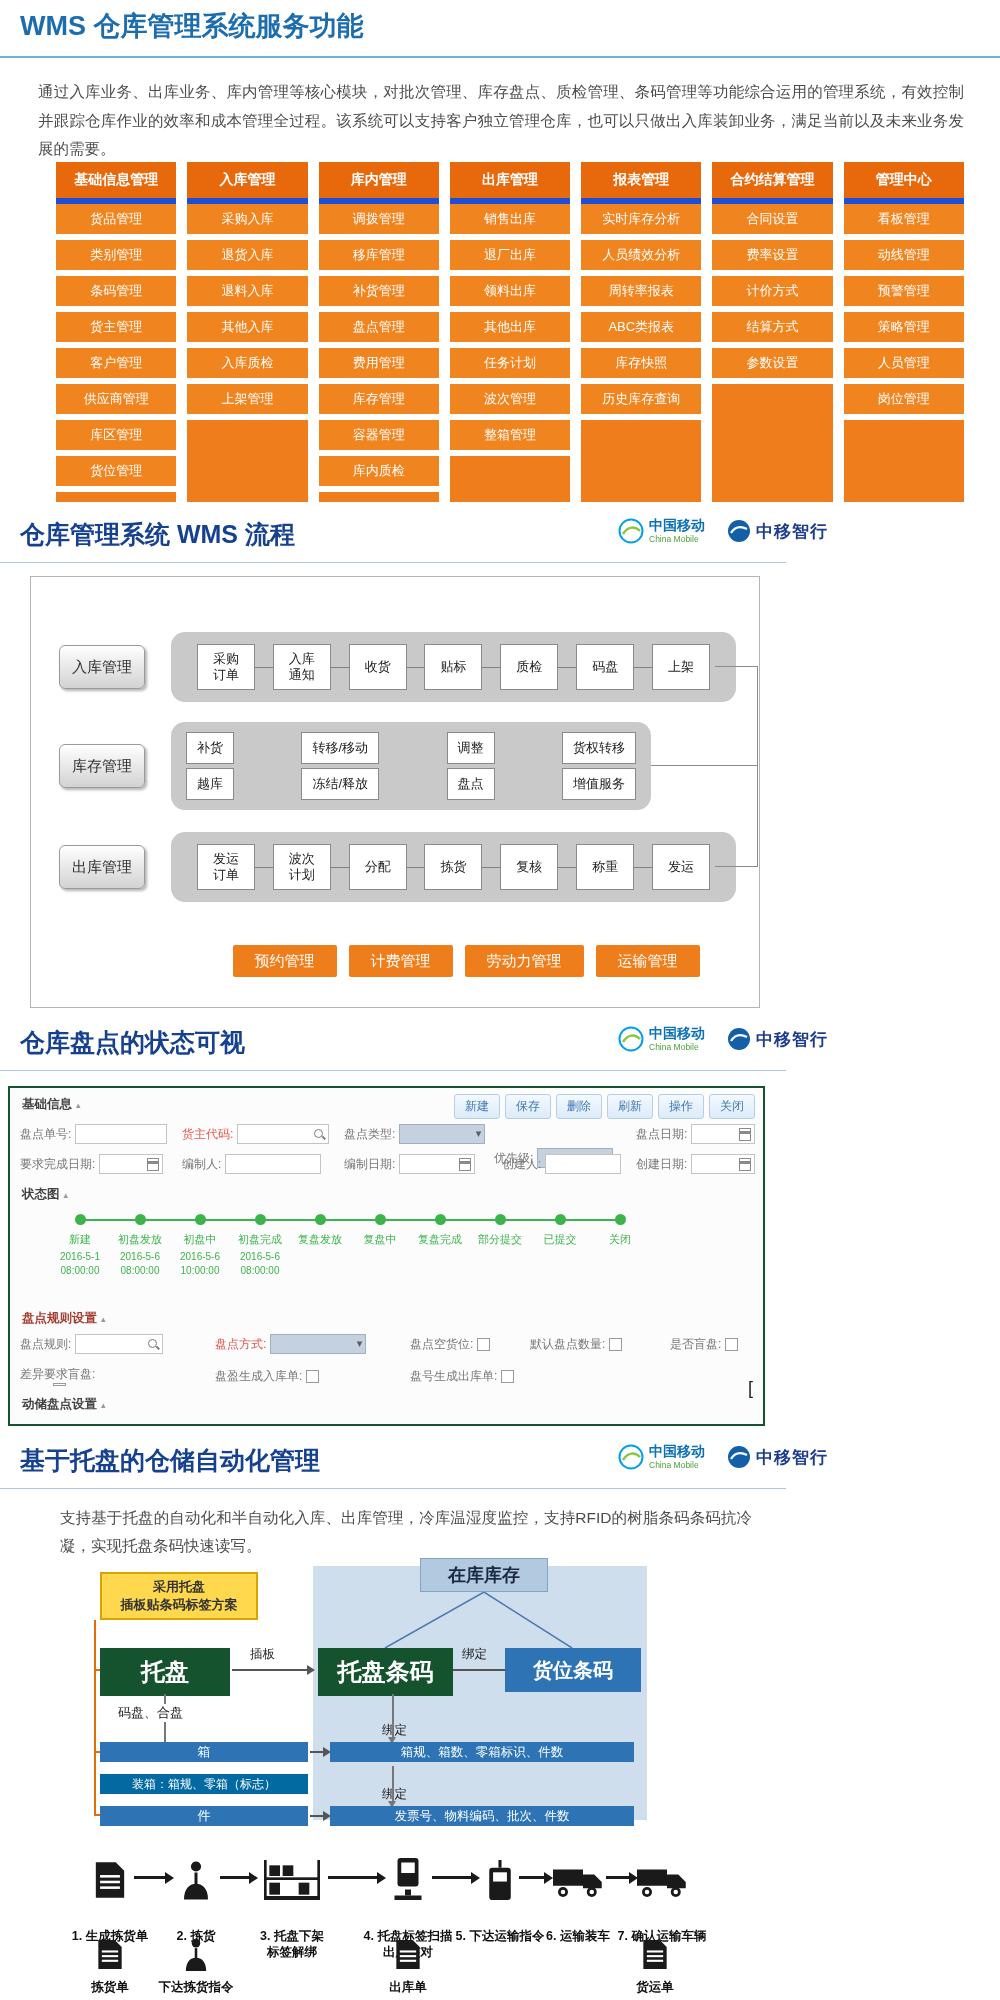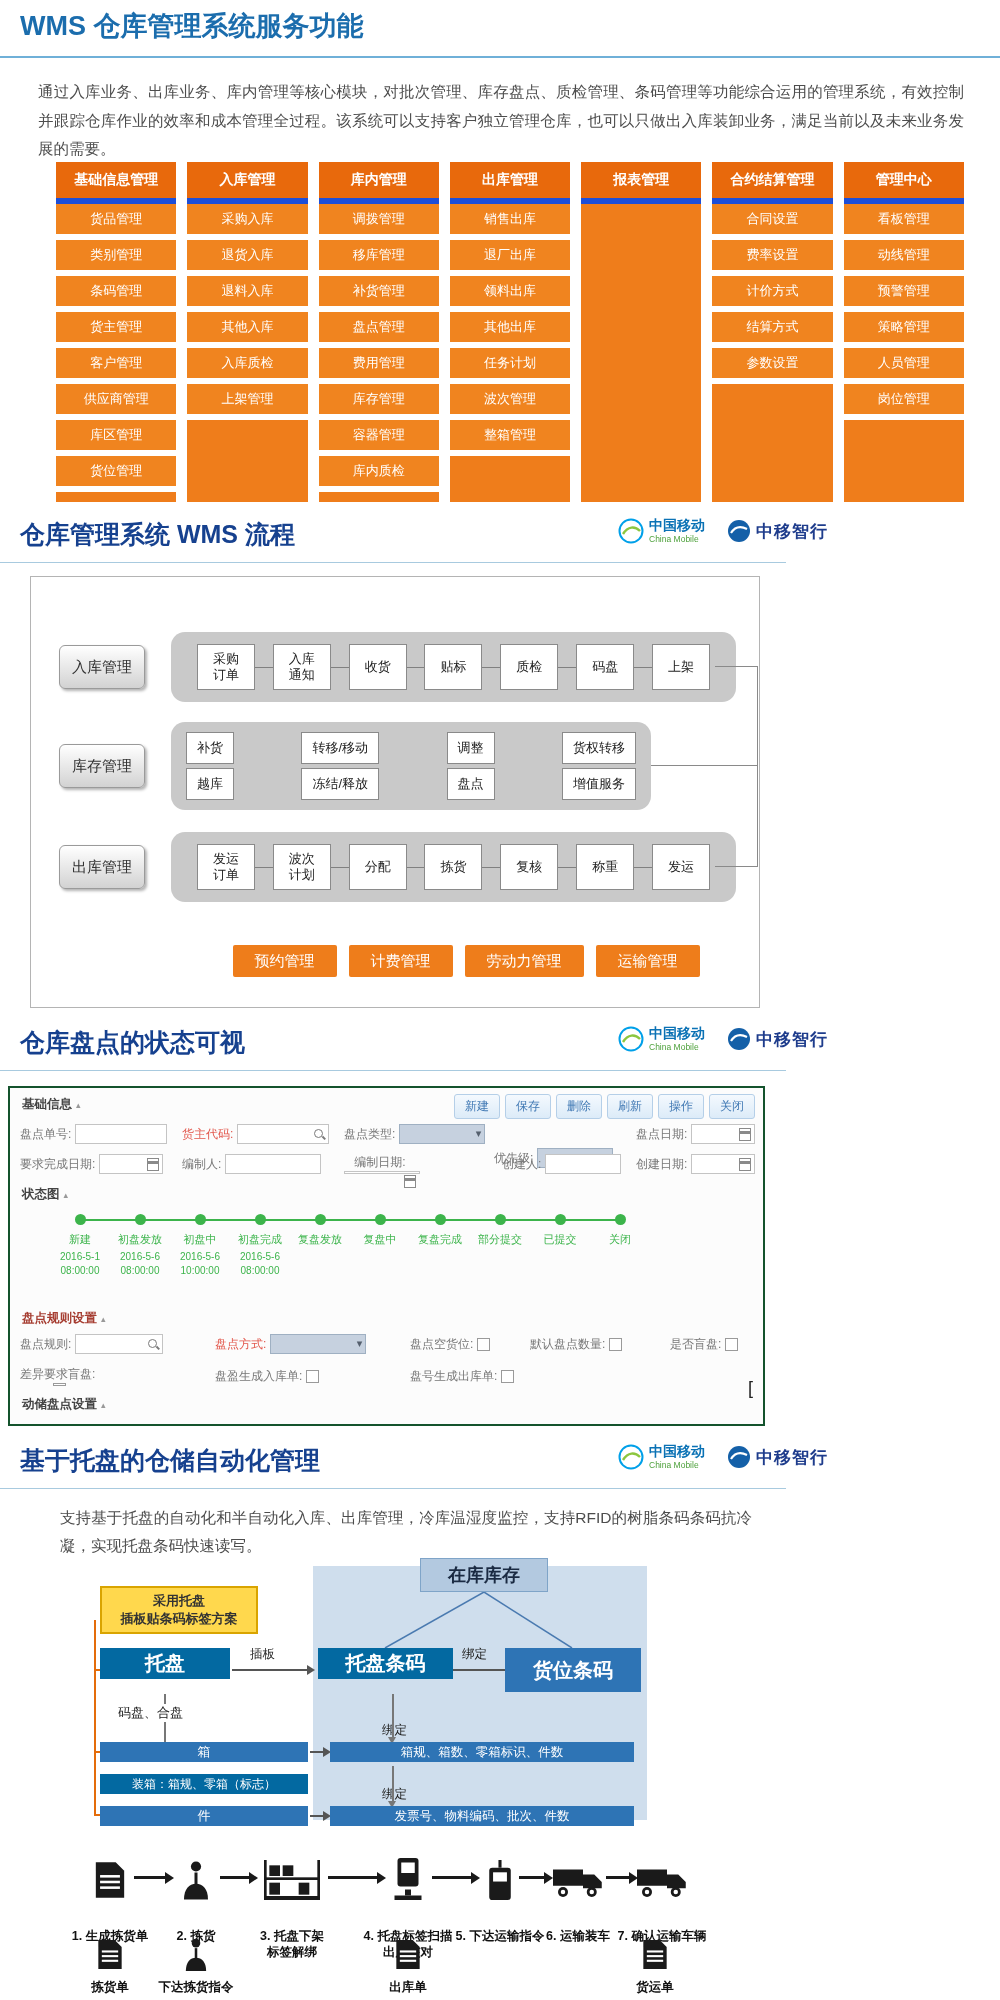--- a/index.html
+++ b/index.html
@@ -67,22 +67,22 @@
   .tl-steps { position:absolute; left:0; top:0; right:0; display:flex; }
   .tl-step { width:60px; display:flex; flex-direction:column; align-items:center; }
   .tl-dot { width:11px; height:11px; border-radius:50%; background:#3cb44b; }
   .tl-label { margin-top:7px; font-size:11px; color:#3cb44b; white-space:nowrap; }
   .tl-date { margin-top:3px; font-size:10px; color:#3cb44b; white-space:pre-line; text-align:center; line-height:1.4; }
 
   
   .s4-desc { position:absolute; left:60px; top:1504px; width:692px; font-size:15.5px; color:#4d4d4d; line-height:1.8; text-align:justify; }
   .lite-panel { position:absolute; left:313px; top:1566px; width:334px; height:254px; background:#cfdeed; }
   .stock-box { position:absolute; left:420px; top:1558px; width:128px; height:34px; background:#b3c9e0; border:1px solid #7fa4c8; display:flex; align-items:center; justify-content:center; font-size:18px; font-weight:bold; color:#1a2a42; }
-  .note-box { position:absolute; left:100px; top:1572px; width:158px; height:48px; background:#ffd84d; border:2px solid #d9a400; display:flex; align-items:center; justify-content:center; text-align:center; font-size:13px; font-weight:bold; color:#333; white-space:pre-line; line-height:1.4;margin-top:14px; }
-  .gold-box { position:absolute; height:31px; background:#0369a1; color:#fff; font-size:20px; font-weight:bold; display:flex; align-items:center; justify-content:center; }
+  .note-box { position:absolute; left:100px; top:1572px; width:158px; height:48px; background:#ffd84d; border:2px solid #d9a400; display:flex; align-items:center; justify-content:center; text-align:center; font-size:13px; font-weight:bold; color:#333; white-space:pre-line; line-height:1.4; }
+  .gold-box { position:absolute; height:48px; background:#14532d; color:#fff; font-size:24px; font-weight:bold; display:flex; align-items:center; justify-content:center; }
   .blue-box { position:absolute; height:44px; background:#2e74b5; color:#fff; font-size:20px; font-weight:bold; display:flex; align-items:center; justify-content:center; }
   .bar { position:absolute; height:20px; color:#fff; font-size:12.5px; display:flex; align-items:center; justify-content:center; white-space:nowrap; }
   .bar.blue { background:#2e74b5; }
   .bar.dark { background:#0369a1; }
   .dlabel { position:absolute; font-size:12.5px; color:#222; white-space:nowrap; }
   .h-arrow { position:absolute; height:2px; background:#555; }
   .h-arrow::after { content:""; position:absolute; right:-7px; top:-4px; border-left:8px solid #555; border-top:5px solid transparent; border-bottom:5px solid transparent; }
   .h-line { position:absolute; height:2px; background:#555; }
   .v-line { position:absolute; width:1.5px; background:#777; }
   .v-arrow { position:absolute; width:1.5px; background:#777; }
@@ -157,20 +157,29 @@
           <div class="grid-item">退厂出库</div>
           <div class="grid-item">领料出库</div>
           <div class="grid-item">其他出库</div>
           <div class="grid-item">任务计划</div>
           <div class="grid-item">波次管理</div>
           <div class="grid-item">整箱管理</div>
         </div>
     </div>
     <div class="grid-col">
       <div class="grid-head">报表管理</div>
+      <div class="grid-items">
+
+      <div class="grid-item">实时库存分析</div>
+          <div class="grid-item">人员绩效分析</div>
+          <div class="grid-item">周转率报表</div>
+          <div class="grid-item">ABC类报表</div>
+          <div class="grid-item">库存快照</div>
+          <div class="grid-item">历史库存查询</div>
+        </div>
     </div>
     <div class="grid-col">
       <div class="grid-head">合约结算管理</div>
       <div class="grid-items">
 
       <div class="grid-item">合同设置</div>
           <div class="grid-item">费率设置</div>
           <div class="grid-item">计价方式</div>
           <div class="grid-item">结算方式</div>
           <div class="grid-item">参数设置</div>
@@ -348,21 +357,21 @@
     <div class="fgroup" style="left:10px; top:66px;">
       <span class="flabel">要求完成日期:</span>
       <span class="finput" style="width:64px">
           <span class="icon-cal"></span>
         </span>
     </div>
     <div class="fgroup" style="left:172px; top:66px;">
       <span class="flabel">编制人:</span>
       <span class="finput" style="width:96px"></span>
     </div>
-    <div class="fgroup" style="left:334px; top:66px;flex-direction:column;">
+    <div class="fgroup" style="left:334px; top:66px;">
       <span class="flabel">编制日期:</span>
       <span class="finput" style="width:76px">
           <span class="icon-cal"></span>
         </span>
     </div>
     <div class="fgroup" style="left:492px; top:66px;">
       <span class="flabel">创建人:</span>
       <span class="finput" style="width:76px"></span>
     </div>
     <div class="fgroup" style="left:626px; top:66px;">

